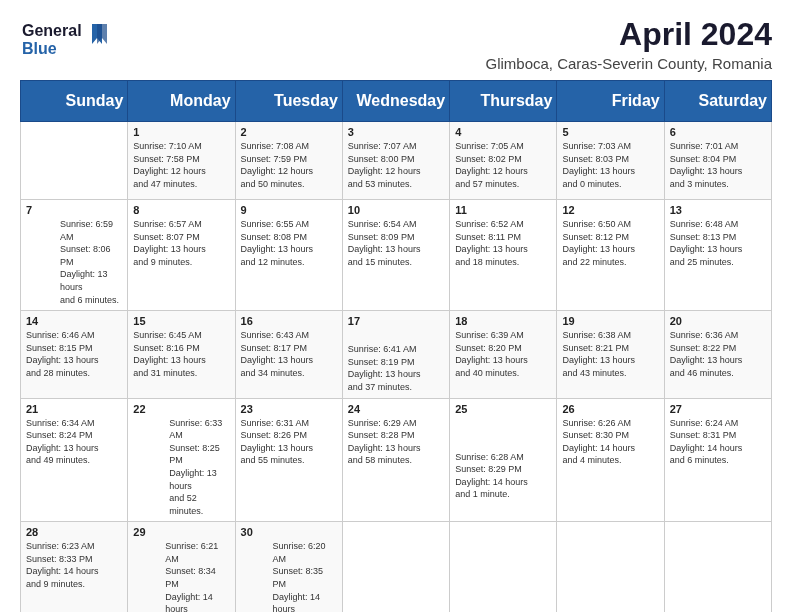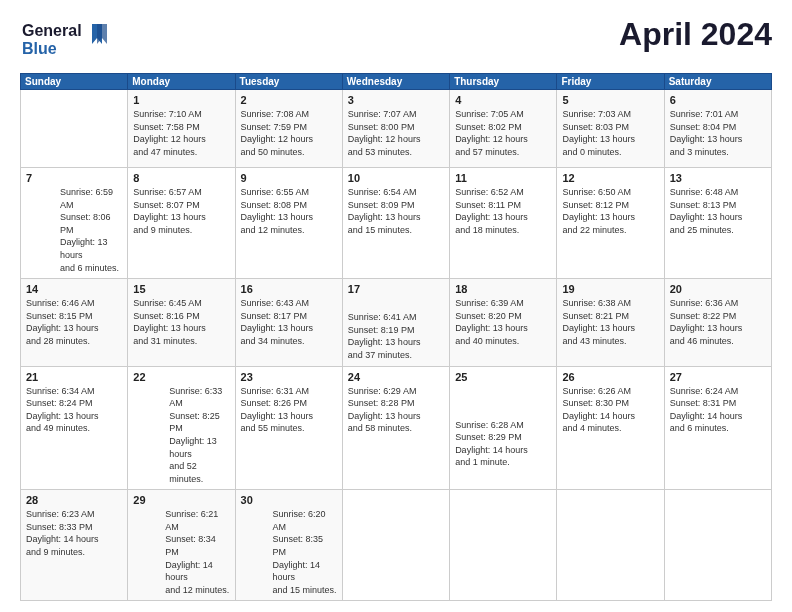--- a/index.html
+++ b/index.html
@@ -39,24 +39,24 @@
       margin-top: 2px;
     }
     table {
       width: 100%;
       border-collapse: collapse;
       table-layout: fixed;
     }
     thead tr th {
       background-color: #2563a8;
       color: #fff;
-      font-size: 10px;
+      font-size: 16px;
       font-weight: bold;
-      padding: 2px 4px;
-      text-align: left;
+      padding: 11px 4px;
+      text-align: right;
       border: 1px solid #1a4a8a;
     }
     tbody tr td {
       border: 1px solid #ccc;
       vertical-align: top;
       padding: 4px 5px;
       font-size: 9.5px;
       color: #222;
       height: 78px;
       background: #fff;
@@ -89,20 +89,21 @@
         <svg width="90" height="45" viewBox="0 0 90 45">
           <text x="2" y="20" font-family="Arial" font-weight="bold" font-size="16" fill="#1a1a2e">General</text>
           <text x="2" y="38" font-family="Arial" font-weight="bold" font-size="16" fill="#2563a8">Blue</text>
           <polygon points="72,8 82,8 82,28 77,22 72,28" fill="#2563a8"></polygon>
           <polygon points="77,8 87,8 87,28 82,22 77,28" fill="#1a4a8a" opacity="0.7"></polygon>
         </svg>
       </div>
     </div>
     <div class="title-area">
       <div class="month-title">April 2024</div>
+      <div class="subtitle">Glimboca, Caras-Severin County, Romania</div>
     </div>
   </div>
 
   <table>
     <thead>
       <tr>
       <th>Sunday</th>
           <th>Monday</th>
           <th>Tuesday</th>
           <th>Wednesday</th>

